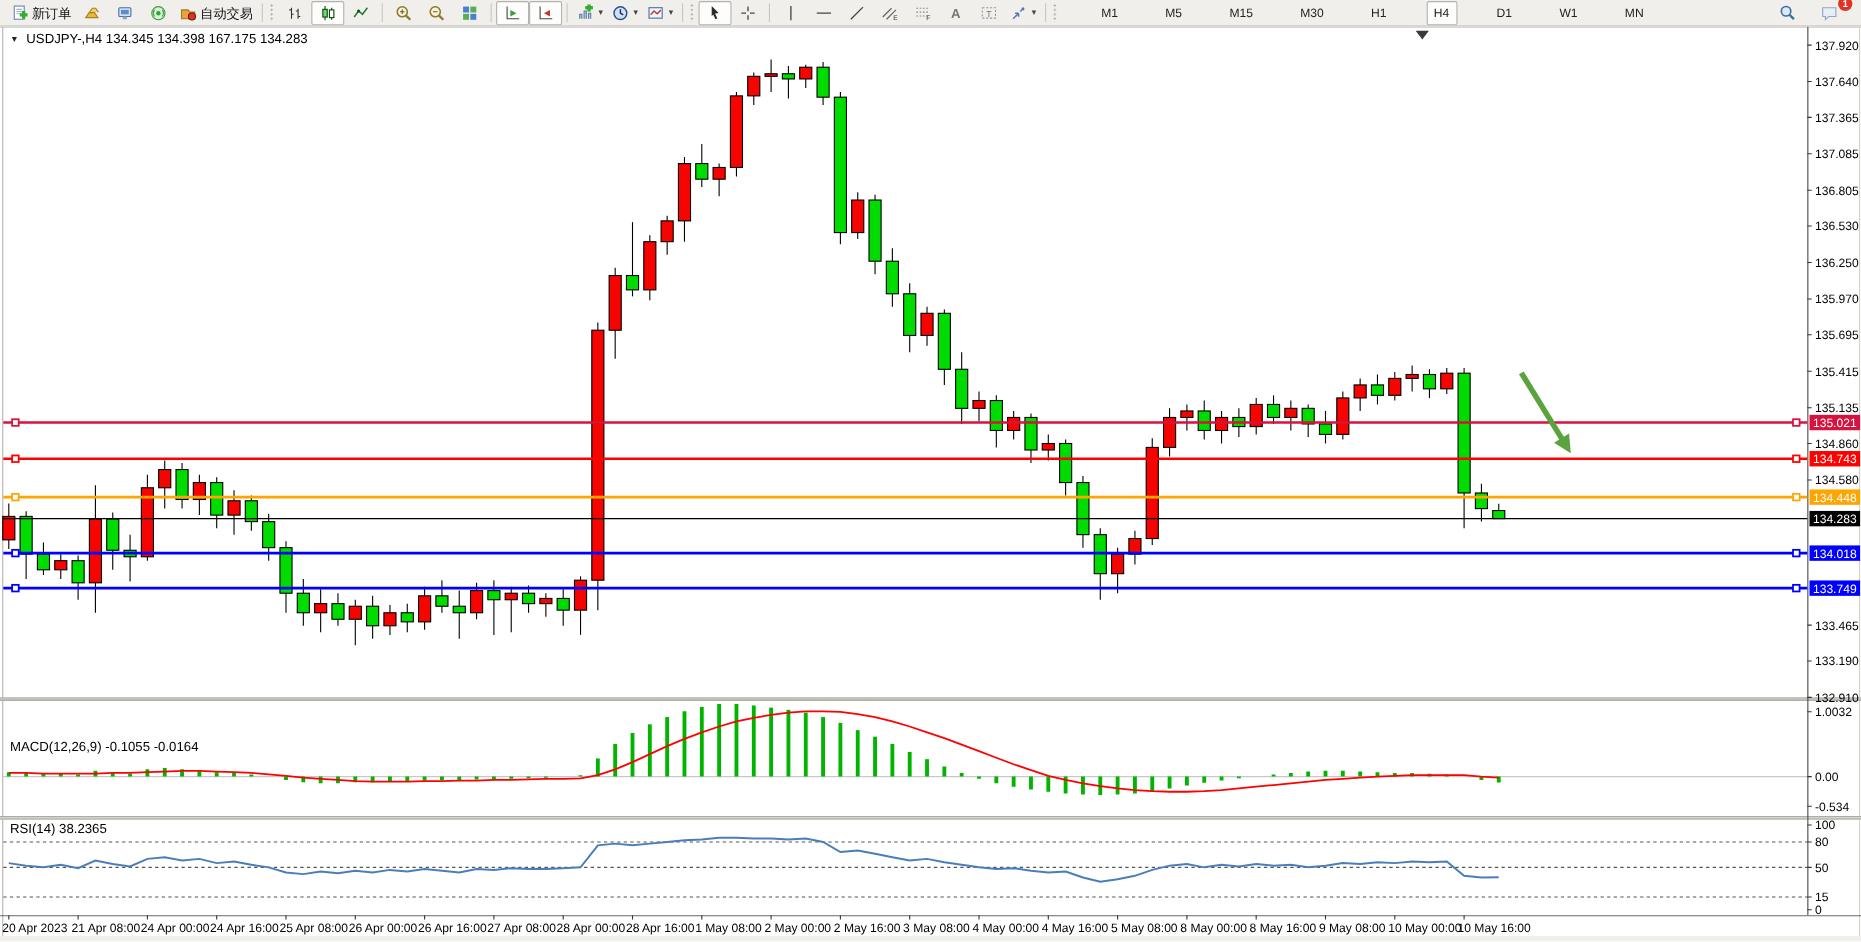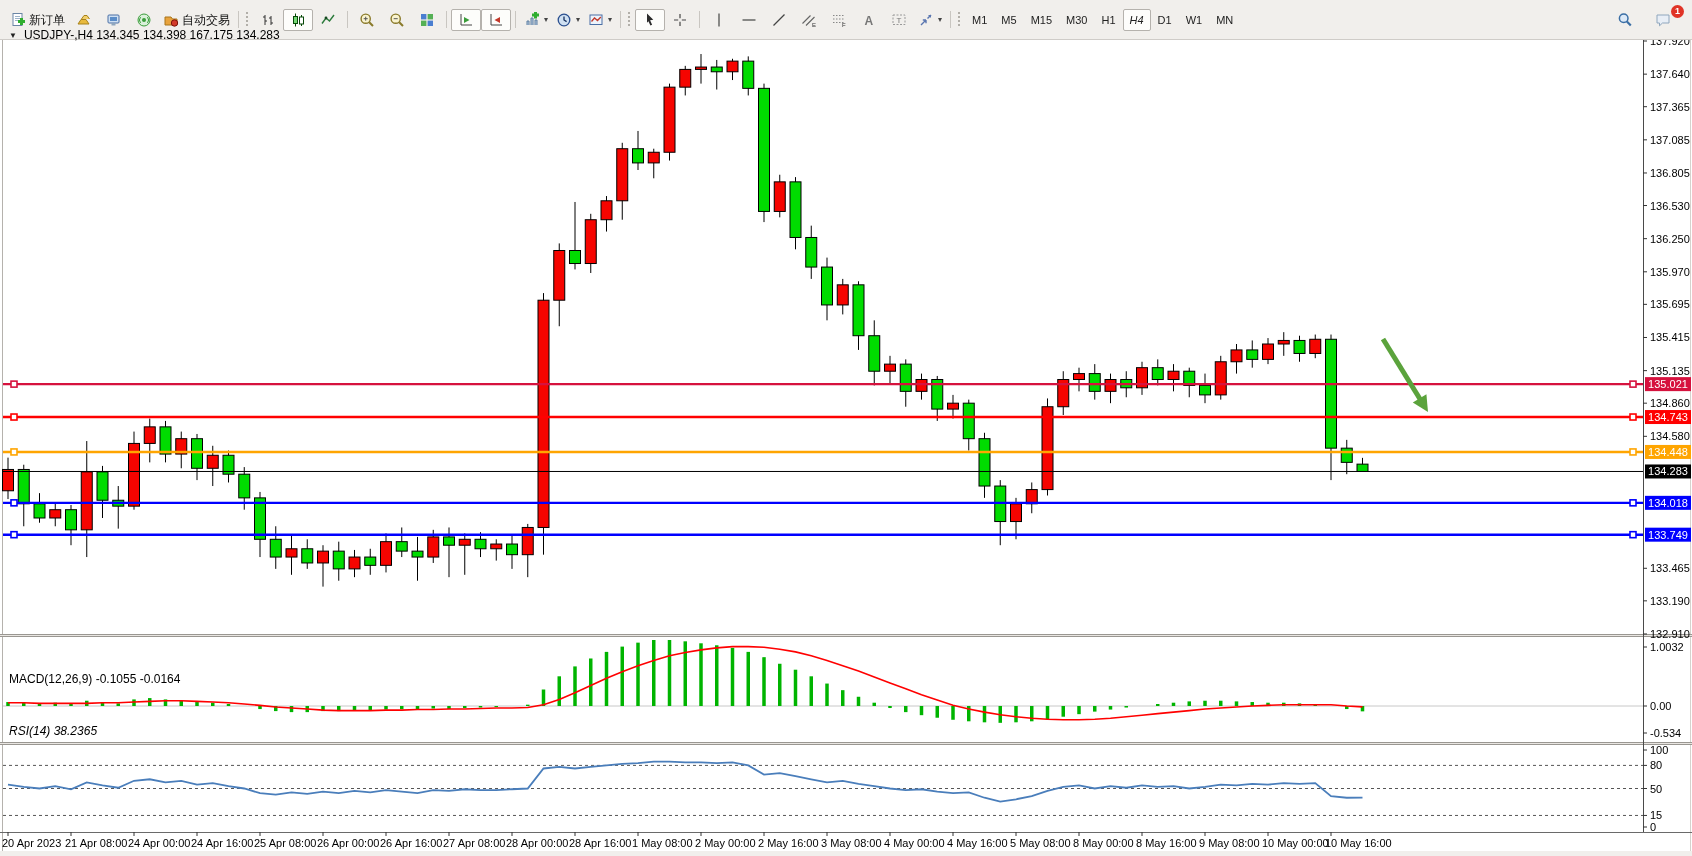--- a/index.html
+++ b/index.html
@@ -1,44 +1,44 @@
 <!DOCTYPE html>
 <html><head>
 <meta charset="utf-8">
 <style>
   html,body{margin:0;padding:0;}
   body{width:1692px;height:856px;position:relative;overflow:hidden;background:#fff;
        font-family:"Liberation Sans",sans-serif;-webkit-font-smoothing:antialiased;}
-  #toolbar{position:absolute;top:0;left:0;width:1692px;height:40px;background:#f1efec;
+  #toolbar{position:absolute;top:0;left:0;width:1692px;height:24px;background:#f1efec;
            border-bottom:1px solid #cfccc8;display:flex;align-items:center;padding-left:6px;
            box-sizing:border-box;}
   .tb-btn{height:20px;min-width:22px;display:flex;align-items:center;justify-content:center;
           gap:3px;padding:0 3px;border:1px solid transparent;border-radius:2px;cursor:default;}
   .tb-btn.active{background:#fdfdfb;border-color:#b5b2ad;}
   .tb-btn svg{display:block;}
   .tb-label{font-size:12px;color:#111;white-space:nowrap;line-height:20px;}
   .tb-caret{font-size:8px;color:#444;margin-left:1px;}
   .tb-sep{width:1px;height:17px;background:#c9c6c1;margin:0 4px;flex:0 0 auto;}
   .tb-handle{width:4px;height:17px;margin:0 4px 0 2px;flex:0 0 auto;
              background-image:radial-gradient(#b2afa9 35%,transparent 36%);background-size:4px 4px;}
   .tf-btn{font-size:11px;color:#222;height:20px;display:flex;align-items:center;
-          padding:0 6px;border:1px solid transparent;border-radius:2px;}
-  .tf-btn.active{background:#fdfdfb;border-color:#b5b2ad;font-style:italic;}
+          padding:0 6px;border:1px solid transparent;border-radius:2px;margin-left:29px;}
+  .tf-btn.active{background:#fdfdfb;border-color:#b5b2ad;}
   .tb-right{margin-left:auto;display:flex;align-items:center;gap:8px;padding-right:14px;}
   .chat-wrap{position:relative;}
   .badge{position:absolute;top:-5px;right:-7px;width:13px;height:13px;border-radius:50%;
          background:#e03326;color:#fff;font-size:9px;font-weight:bold;display:flex;
          align-items:center;justify-content:center;}
   #chart-svg{position:absolute;top:0;left:0;}
   .chart-header{position:absolute;top:28px;left:9px;font-size:12px;color:#000;
                 display:flex;gap:7px;align-items:center;z-index:3;}
   .collapse{font-size:8px;color:#222;}
   .ind-label{position:absolute;left:9px;font-size:12px;color:#000;z-index:3;}
   #macd-label{top:672px;}
-  #rsi-label{top:724px;font-style:italic;}
+  #rsi-label{top:746px;}
 </style>
 </head>
 <body>
 
 <svg id="chart-svg" width="1692" height="856">
     <rect x="0" y="24" width="1692" height="832" fill="#ffffff"></rect>
     <rect x="0" y="851" width="1692" height="5" fill="#f1efec"></rect>
     <g>
       <line x1="0" y1="24.5" x2="1692" y2="24.5" stroke="#b5b2ad"></line>
       <line x1="2.5" y1="24" x2="2.5" y2="851" stroke="#b5b2ad"></line>

